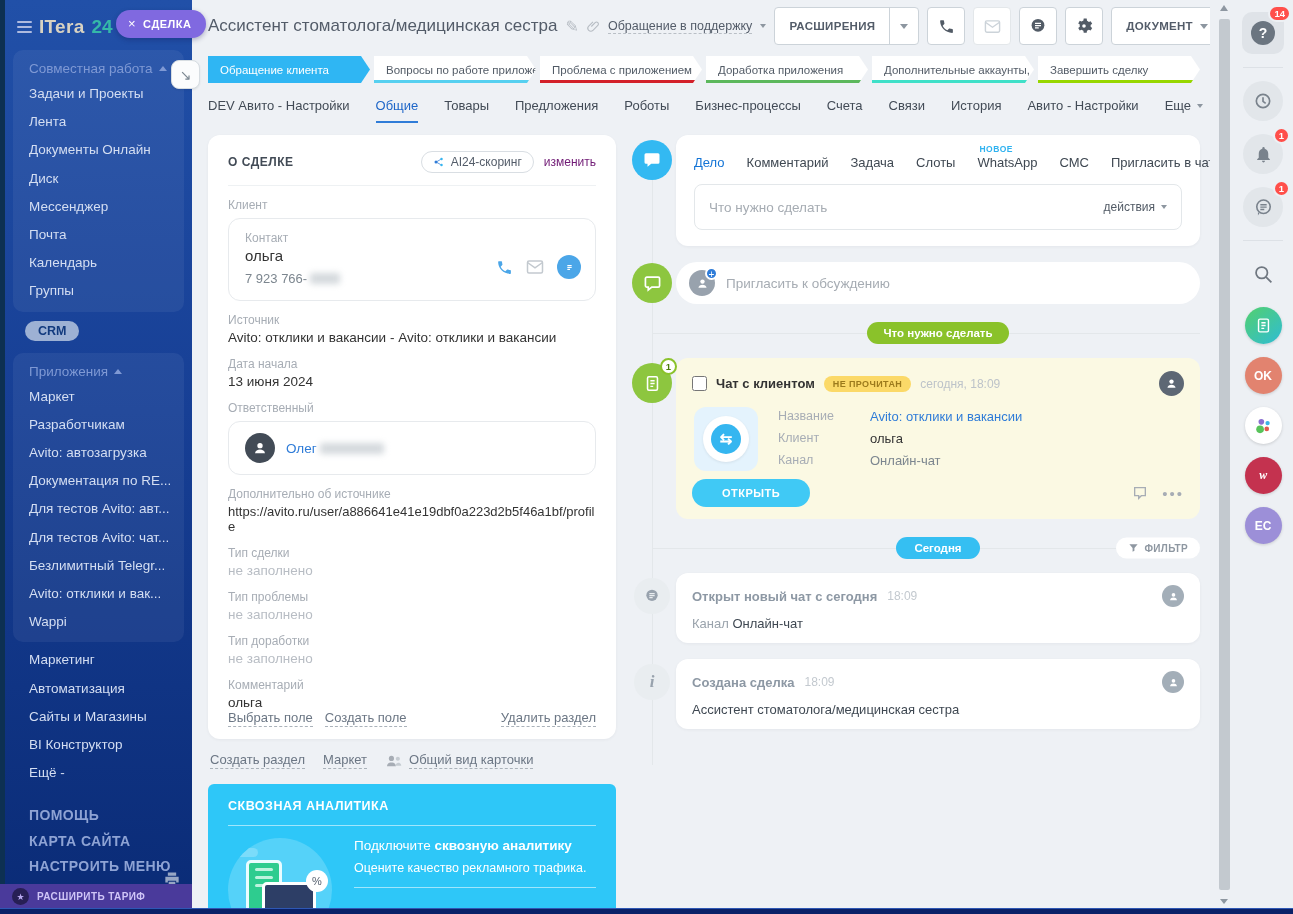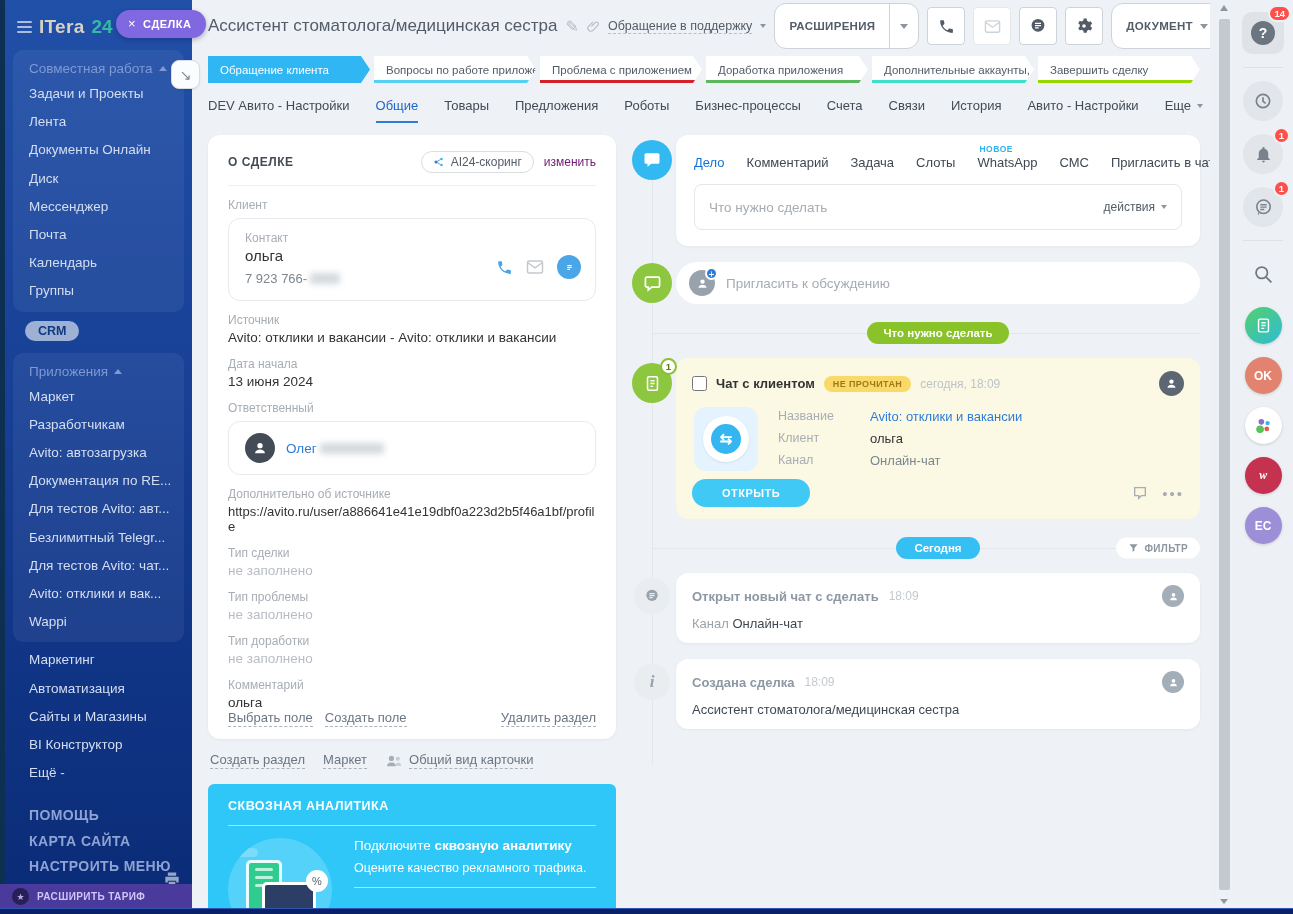--- a/index.html
+++ b/index.html
@@ -35,21 +35,21 @@
 .printer{position:absolute;left:162px;top:870px;z-index:5;color:#97a6c4;cursor:pointer}
 .collapse-btn{position:absolute;left:171px;top:60px;width:29px;height:29px;border:1px solid #d7dde2;background:#fbfcfd;border-radius:8px;color:#7b8691;display:flex;align-items:center;justify-content:center;font-size:14px;z-index:7;cursor:pointer;box-shadow:0 1px 2px rgba(0,0,0,.08)}
 
 
 .main{position:absolute;left:192px;right:83px;top:0;bottom:6px;padding:0 10px 0 16px;overflow:hidden}
 .header{display:flex;align-items:center;height:52px;gap:8px}
 .page-title{font-size:17px;color:#535c69;white-space:nowrap}
 .t-ic{color:#b6bcc3;cursor:pointer}
 .tag-link{font-size:12.5px;color:#535c69;border-bottom:1px dashed #b9bfc6;cursor:pointer;white-space:nowrap}
 .hbtns{margin-left:auto;display:flex;align-items:center;gap:8px}
-.btn{height:46px;background:#fff;border:1px solid #ccd3d9;border-radius:12px;color:#535c69;font-size:11.5px;font-weight:bold;letter-spacing:.3px;display:flex;align-items:center;cursor:pointer;white-space:nowrap}
+.btn{height:38px;background:#fff;border:1px solid #ccd3d9;border-radius:4px;color:#535c69;font-size:11.5px;font-weight:bold;letter-spacing:.3px;display:flex;align-items:center;cursor:pointer;white-space:nowrap}
 .seg{padding:0 14px;display:flex;align-items:center;height:100%;gap:7px}
 .caret-seg{border-left:1px solid #ccd3d9;padding:0 10px;display:flex;align-items:center;height:100%}
 .icon-btn{width:38px;height:38px;background:#fff;border:1px solid #ccd3d9;border-radius:4px;color:#525b66;display:flex;align-items:center;justify-content:center;cursor:pointer}
 .icon-btn.disabled{border-color:#e3e7ea;color:#ccd3d9}
 
 .stages{display:flex;gap:4px;margin:4px 0 0;height:27px}
 .stage{flex:1;display:flex;align-items:center;padding:0 12px;font-size:11.5px;color:#525b66;background:#fff;clip-path:polygon(0 0,calc(100% - 9px) 0,100% 50%,calc(100% - 9px) 100%,0 100%);white-space:nowrap;overflow:hidden;cursor:pointer}
 
 .tabs{display:flex;align-items:flex-start;gap:26px;margin:15px 0 0;font-size:13px;color:#424b56}
 .tab{cursor:pointer;white-space:nowrap;padding-bottom:8px;border-bottom:2px solid transparent}
@@ -215,22 +215,22 @@
   <div class="side-block">
     <div class="side-sec-title">
         <span>Приложения</span>
         <span class="caret-up"></span>
       </div>
     <div class="side-item">Маркет</div>
     <div class="side-item">Разработчикам</div>
     <div class="side-item">Avito: автозагрузка</div>
     <div class="side-item">Документация по RE...</div>
     <div class="side-item">Для тестов Avito: авт...</div>
+    <div class="side-item">Для тестов Avito: чат...</div>
     <div class="side-item">Безлимитный Telegr...</div>
-    <div class="side-item">Для тестов Avito: чат...</div>
     <div class="side-item">Avito: отклики и вак...</div>
     <div class="side-item">Wappi</div>
   </div>
 
   <div class="side-item loose">Маркетинг</div>
   <div class="side-item loose">Автоматизация</div>
   <div class="side-item loose">Сайты и Магазины</div>
   <div class="side-item loose">BI Конструктор</div>
   <div class="side-item loose">Ещё -</div>
 
@@ -601,21 +601,21 @@
 
       <div class="row">
         <span class="tl-ic gray">
             <svg width="16" height="16" viewBox="0 0 24 24">
               <circle cx="12" cy="11" r="8.5" fill="currentColor"></circle>
               <path d="M8 8.5h8M8 11.5h8M8 14.5h5" stroke="#e9edf0" stroke-width="1.8"></path>
             </svg>
           </span>
         <div class="card entry">
           <div class="e-head">
-            <span class="e-title">Открыт новый чат с сделать</span>
+            <span class="e-title">Открыт новый чат с сегодня</span>
             <span class="e-time">18:09</span>
             <span class="e-avatar">
                 <svg width="11" height="11" viewBox="0 0 24 24">
                   <circle cx="12" cy="8.5" r="4" fill="#fff"></circle>
                   <path d="M4.5 20c.5-4 3.8-5.7 7.5-5.7s7 1.7 7.5 5.7z" fill="#fff"></path>
                 </svg>
               </span>
           </div>
           <div class="e-body"><span class="lab">Канал</span> <span>Онлайн-чат</span></div>
         </div>

